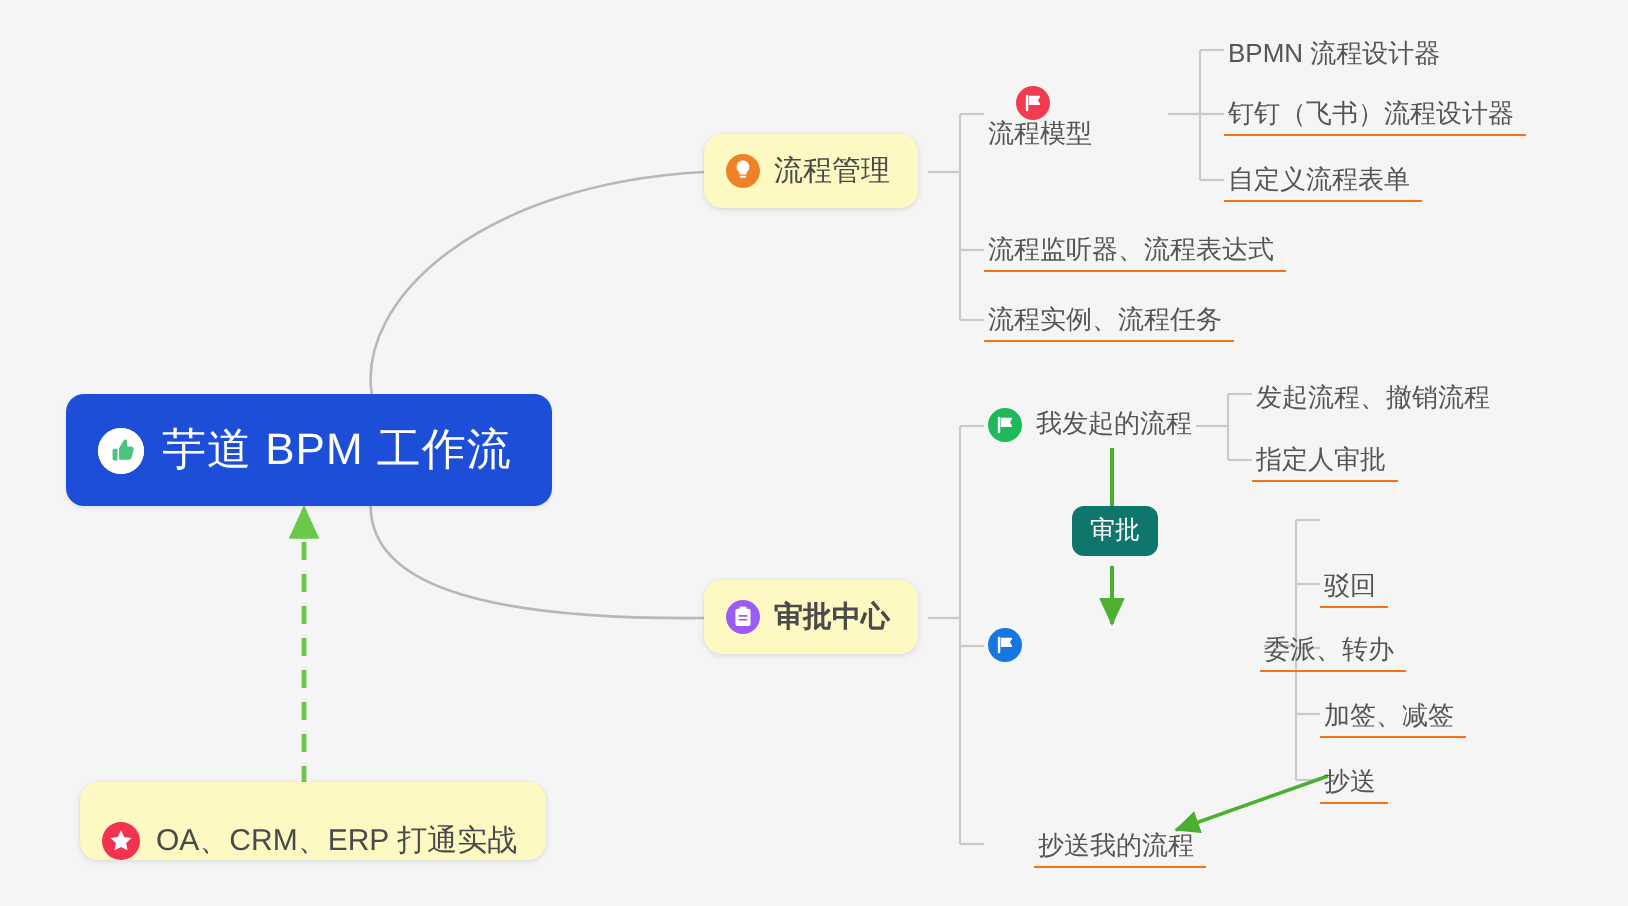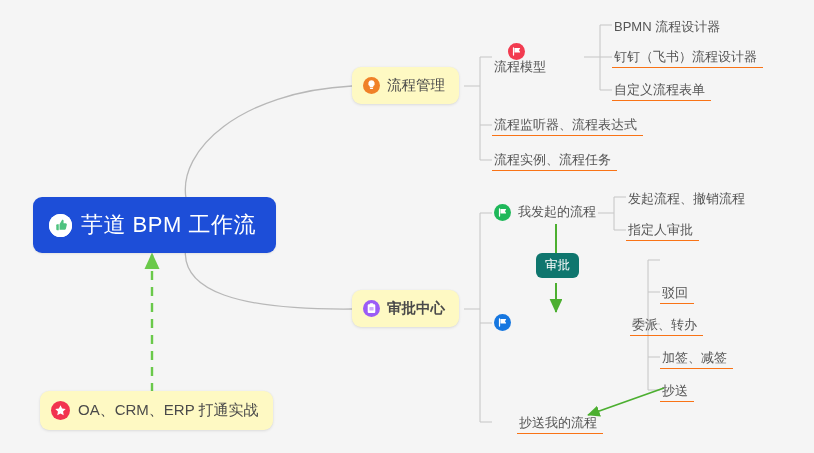--- a/index.html
+++ b/index.html
@@ -171,21 +171,21 @@
     <span class="icon icon-lg" style="background:#ffffff;">
       <svg width="23" height="23" viewBox="0 0 24 24" aria-hidden="true">
         <circle cx="12" cy="12" r="12" fill="#ffffff"></circle>
         <path d="M8.6 10.8h1.6V17H8.6a1 1 0 0 1-1-1v-4.2a1 1 0 0 1 1-1z" fill="#4ec27f"></path>
         <path d="M11 10.6l2.4-4.1c.5-.8 1.8-.5 1.8.5v2.6h2.1c.9 0 1.5.8 1.3 1.6l-.9 3.9c-.2.8-.9 1.4-1.7 1.4H11z" fill="#4ec27f"></path>
       </svg>
     </span>
     <span class="label">芋道 BPM 工作流</span>
   </div>
 
-  <div class="node node-card" style="left:40px; top:391px; height:39px; font-size:15px;">
+  <div class="node node-card" style="left:40px; top:391px; height:39px; font-size:15px;align-items:flex-end;">
     <span class="icon icon-md" style="background:#f2334f;">
       <svg width="19" height="19" viewBox="0 0 20 20" aria-hidden="true">
         <path d="M10 4.4l1.7 3.5 3.8.5-2.8 2.7.7 3.8L10 13.1l-3.4 1.8.7-3.8-2.8-2.7 3.8-.5z" fill="#ffffff"></path>
       </svg>
     </span>
     <span class="label">OA、CRM、ERP 打通实战</span>
   </div>
 
   <div class="node node-card" style="left:352px; top:67px;">
     <span class="icon" style="background:#f08128;">

